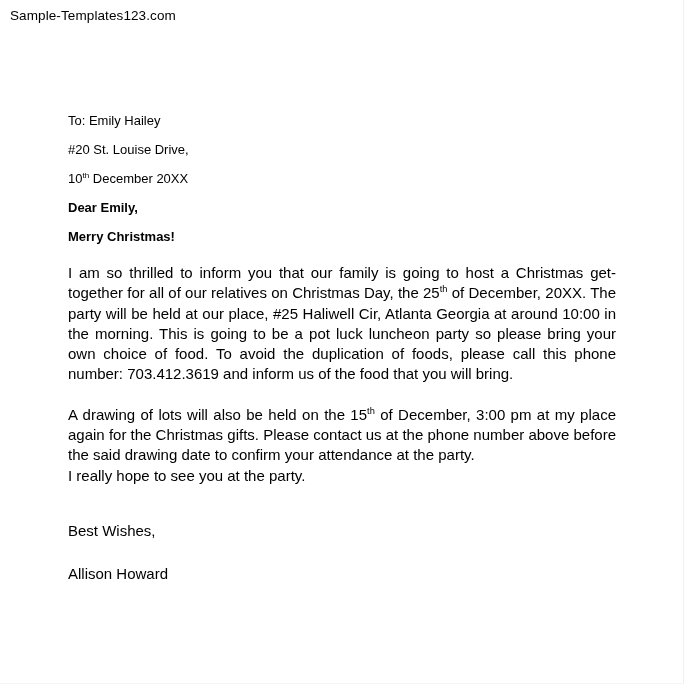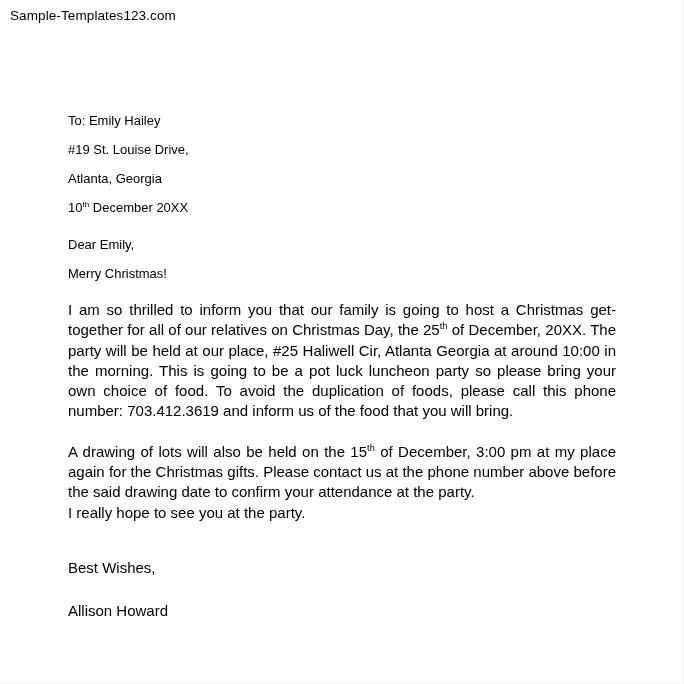--- a/index.html
+++ b/index.html
@@ -35,21 +35,22 @@
     left: 68px;
     top: 106px;
     width: 548px;
   }
   .addr-line {
     font-size: 13px;
     line-height: 29px;
     white-space: nowrap;
   }
   .salutation-block {
-    margin-top: 8px;
+    margin-top: 0;
+    font-weight: bold;
   }
   .para {
     font-size: 15px;
     line-height: 20.3px;
     text-align: justify;
     text-justify: inter-word;
   }
   .para-spacer-top {
     margin-top: 12px;
   }
@@ -82,22 +83,21 @@
 <body>
 
 <div class="page">
 
   <div class="site-header">Sample-Templates123.com</div>
 
   <div class="letter">
 
     <div>
       <div class="addr-line">To: Emily Hailey</div>
-      <div class="addr-line">#19 St. Louise Drive,</div>
-      <div class="addr-line">Atlanta, Georgia</div>
+      <div class="addr-line">#20 St. Louise Drive,</div>
       <div class="addr-line"><span>10</span><sup>th</sup><span> December 20XX</span></div>
     </div>
 
     <div class="salutation-block">
       <div class="addr-line">Dear Emily,</div>
       <div class="addr-line">Merry Christmas!</div>
     </div>
 
     <div class="para para-spacer-top"><span>I am so thrilled to inform you that our family is going to host a Christmas get-together for all of our relatives on Christmas Day, the 25</span><sup>th</sup><span> of December, 20XX. The party will be held at our place, #25 Haliwell Cir, Atlanta Georgia at around 10:00 in the morning. This is going to be a pot luck luncheon party so please bring your own choice of food. To avoid the duplication of foods, please call this phone number: 703.412.3619 and inform us of the food that you will bring.</span></div>
 

